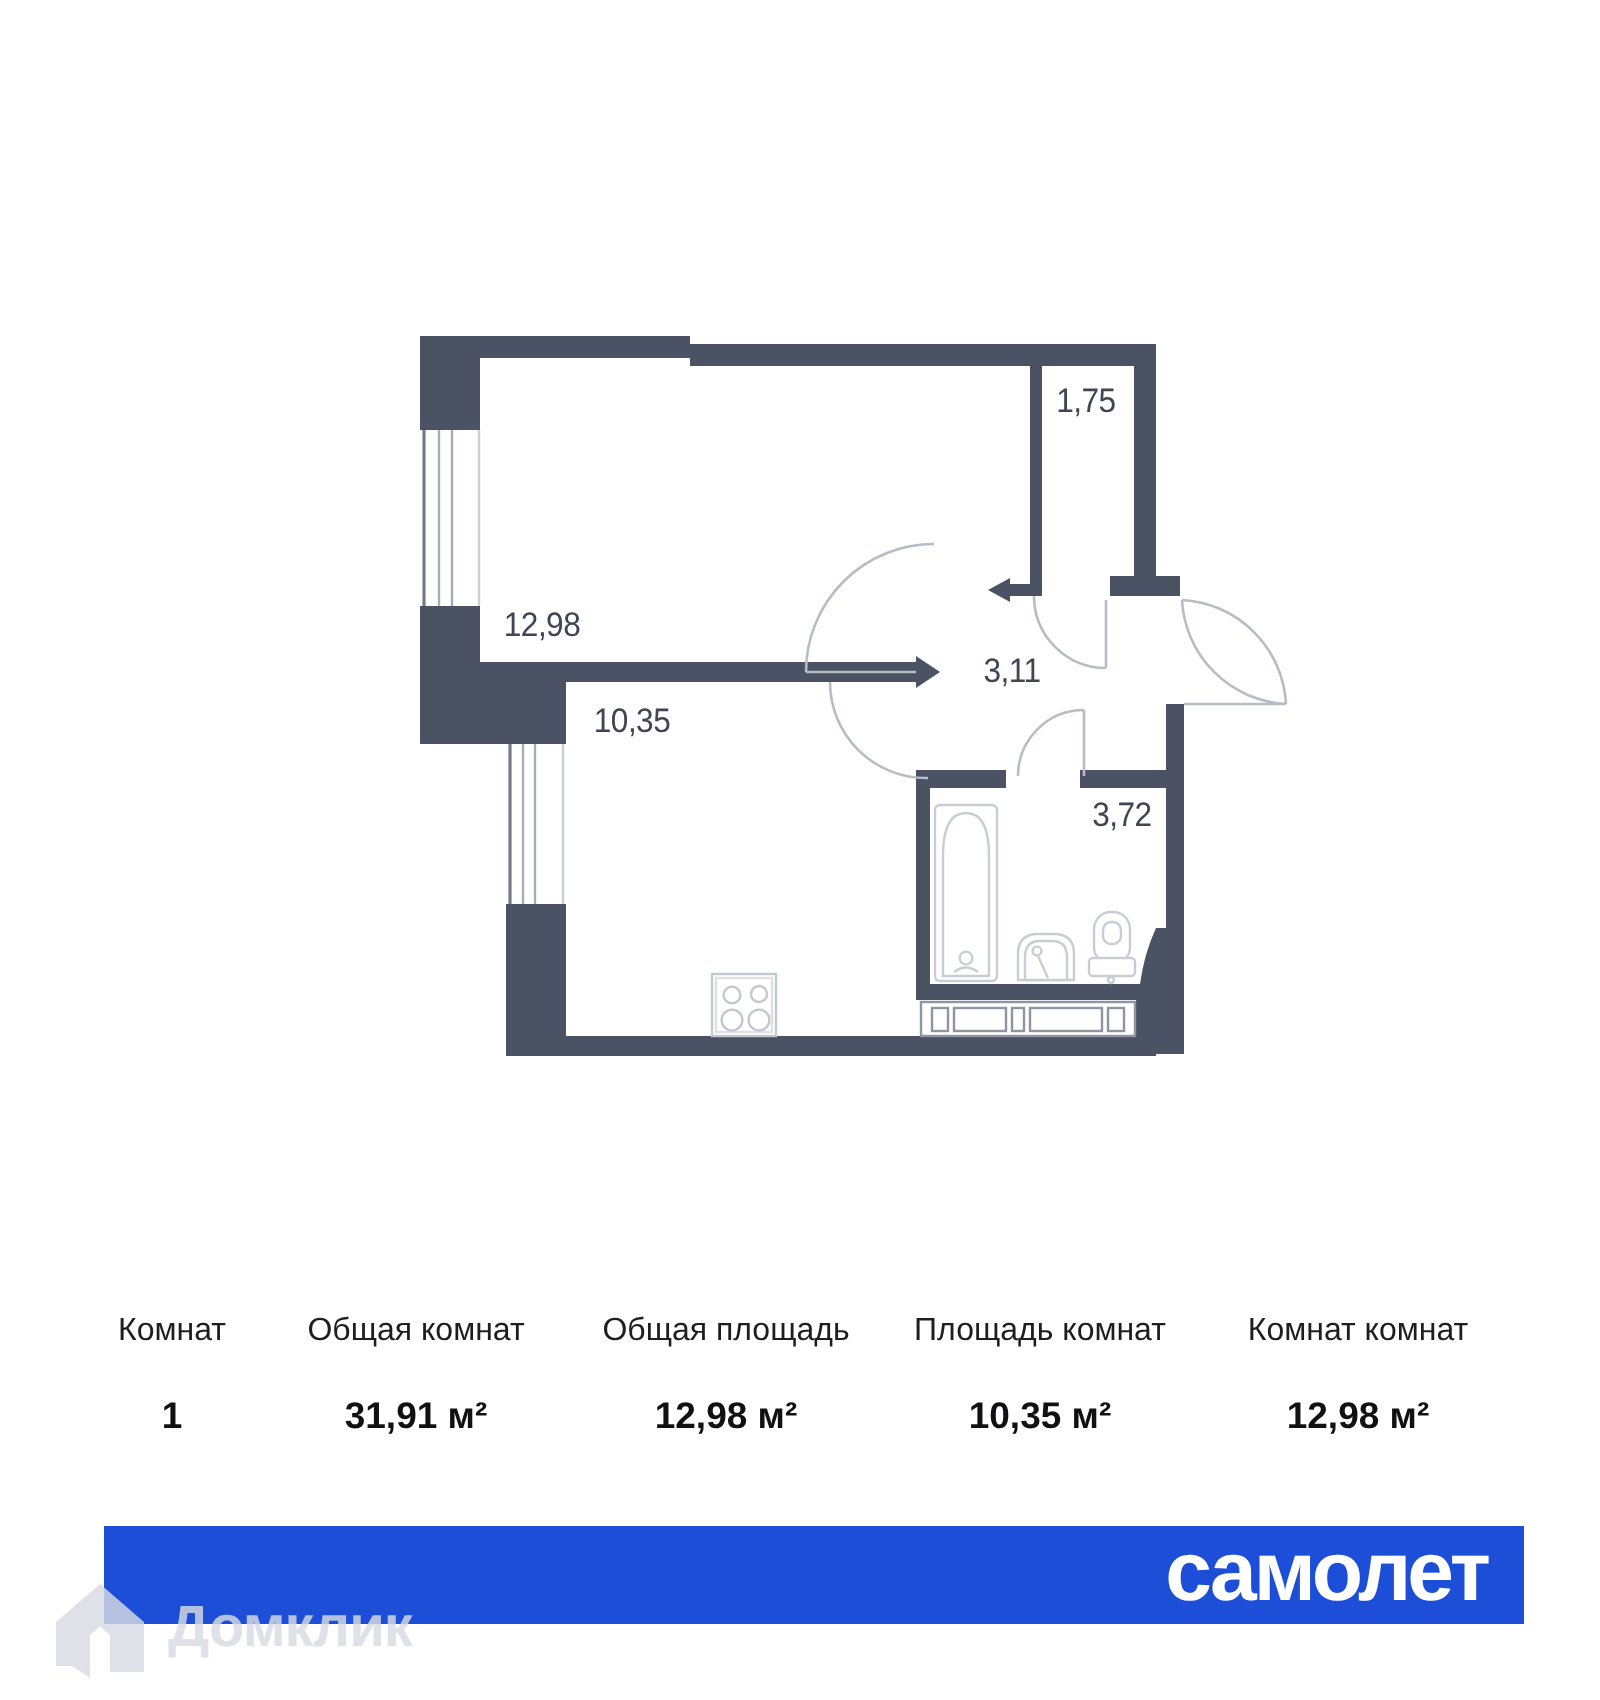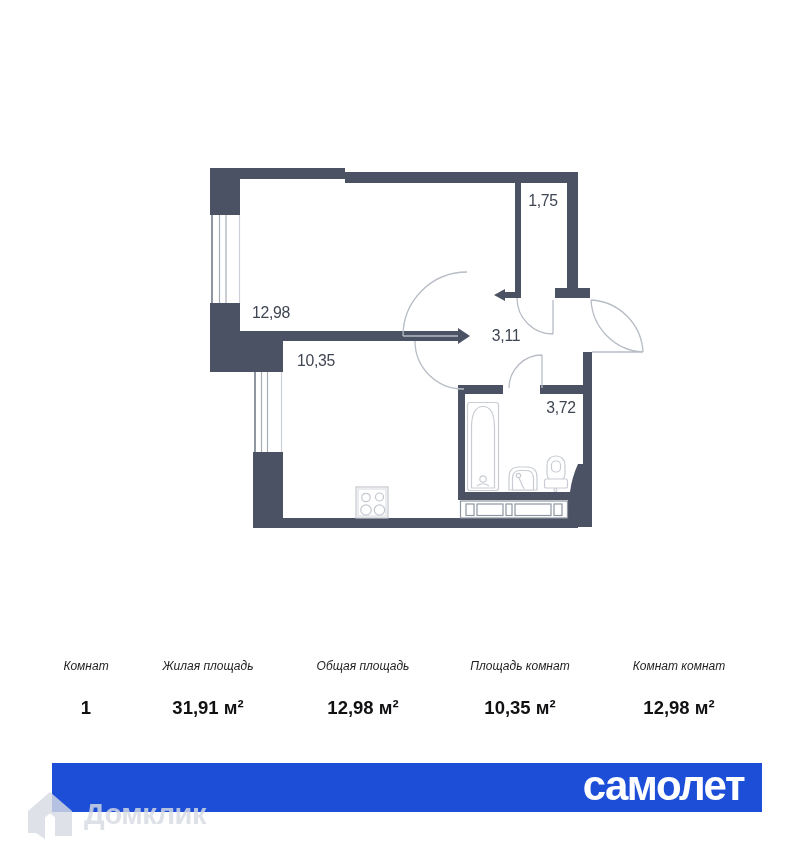--- a/index.html
+++ b/index.html
@@ -5,21 +5,21 @@
   html,body{margin:0;padding:0;background:#fff;}
   #stage{position:relative;width:800px;height:850px;background:#ffffff;overflow:hidden;
          font-family:"Liberation Sans",sans-serif;}
   #plan-svg{position:absolute;left:0;top:0;}
   .room-label{position:absolute;transform:translate(-50%,-50%) scaleX(.93);
               font-size:17px;color:#3f4653;letter-spacing:-.3px;white-space:nowrap;}
   
   .stats{position:absolute;left:40px;top:657px;width:720px;display:flex;}
   .stats .col{text-align:center;}
   .c0{width:92px}.c1{width:152px}.c2{width:158px}.c3{width:156px}.c4{width:162px}
-  .hdr{font-size:12px;color:#1e1e20;line-height:18px;font-style:italic;}
+  .hdr{font-size:16px;color:#1e1e20;line-height:18px;}
   .val{margin-top:22px;font-size:18.5px;font-weight:700;color:#111113;line-height:22px;}
   
   .banner{position:absolute;left:52px;top:763px;width:710px;height:49px;}
   .banner-text{position:absolute;right:18px;top:50%;transform:translateY(-54%);
                color:#fff;font-size:42px;font-weight:700;letter-spacing:-1.5px;}
   
   .watermark{position:absolute;left:22px;top:784px;display:flex;align-items:center;z-index:5;}
   .wm-text{font-size:29px;font-weight:700;letter-spacing:-.5px;
            color:rgba(215,219,226,.82);margin-left:6px;margin-top:6px;}
 </style>
@@ -119,21 +119,21 @@
   <span class="room-label" style="left:506px;top:336px">3,11</span>
   <span class="room-label" style="left:543px;top:201px">1,75</span>
   <span class="room-label" style="left:561px;top:408px">3,72</span>
 
   <div class="stats">
     <div class="col c0">
       <div class="hdr">Комнат</div>
       <div class="val">1</div>
     </div>
     <div class="col c1">
-      <div class="hdr">Жилая площадь</div>
+      <div class="hdr">Общая комнат</div>
       <div class="val">31,91 м²</div>
     </div>
     <div class="col c2">
       <div class="hdr">Общая площадь</div>
       <div class="val">12,98 м²</div>
     </div>
     <div class="col c3">
       <div class="hdr">Площадь комнат</div>
       <div class="val">10,35 м²</div>
     </div>

